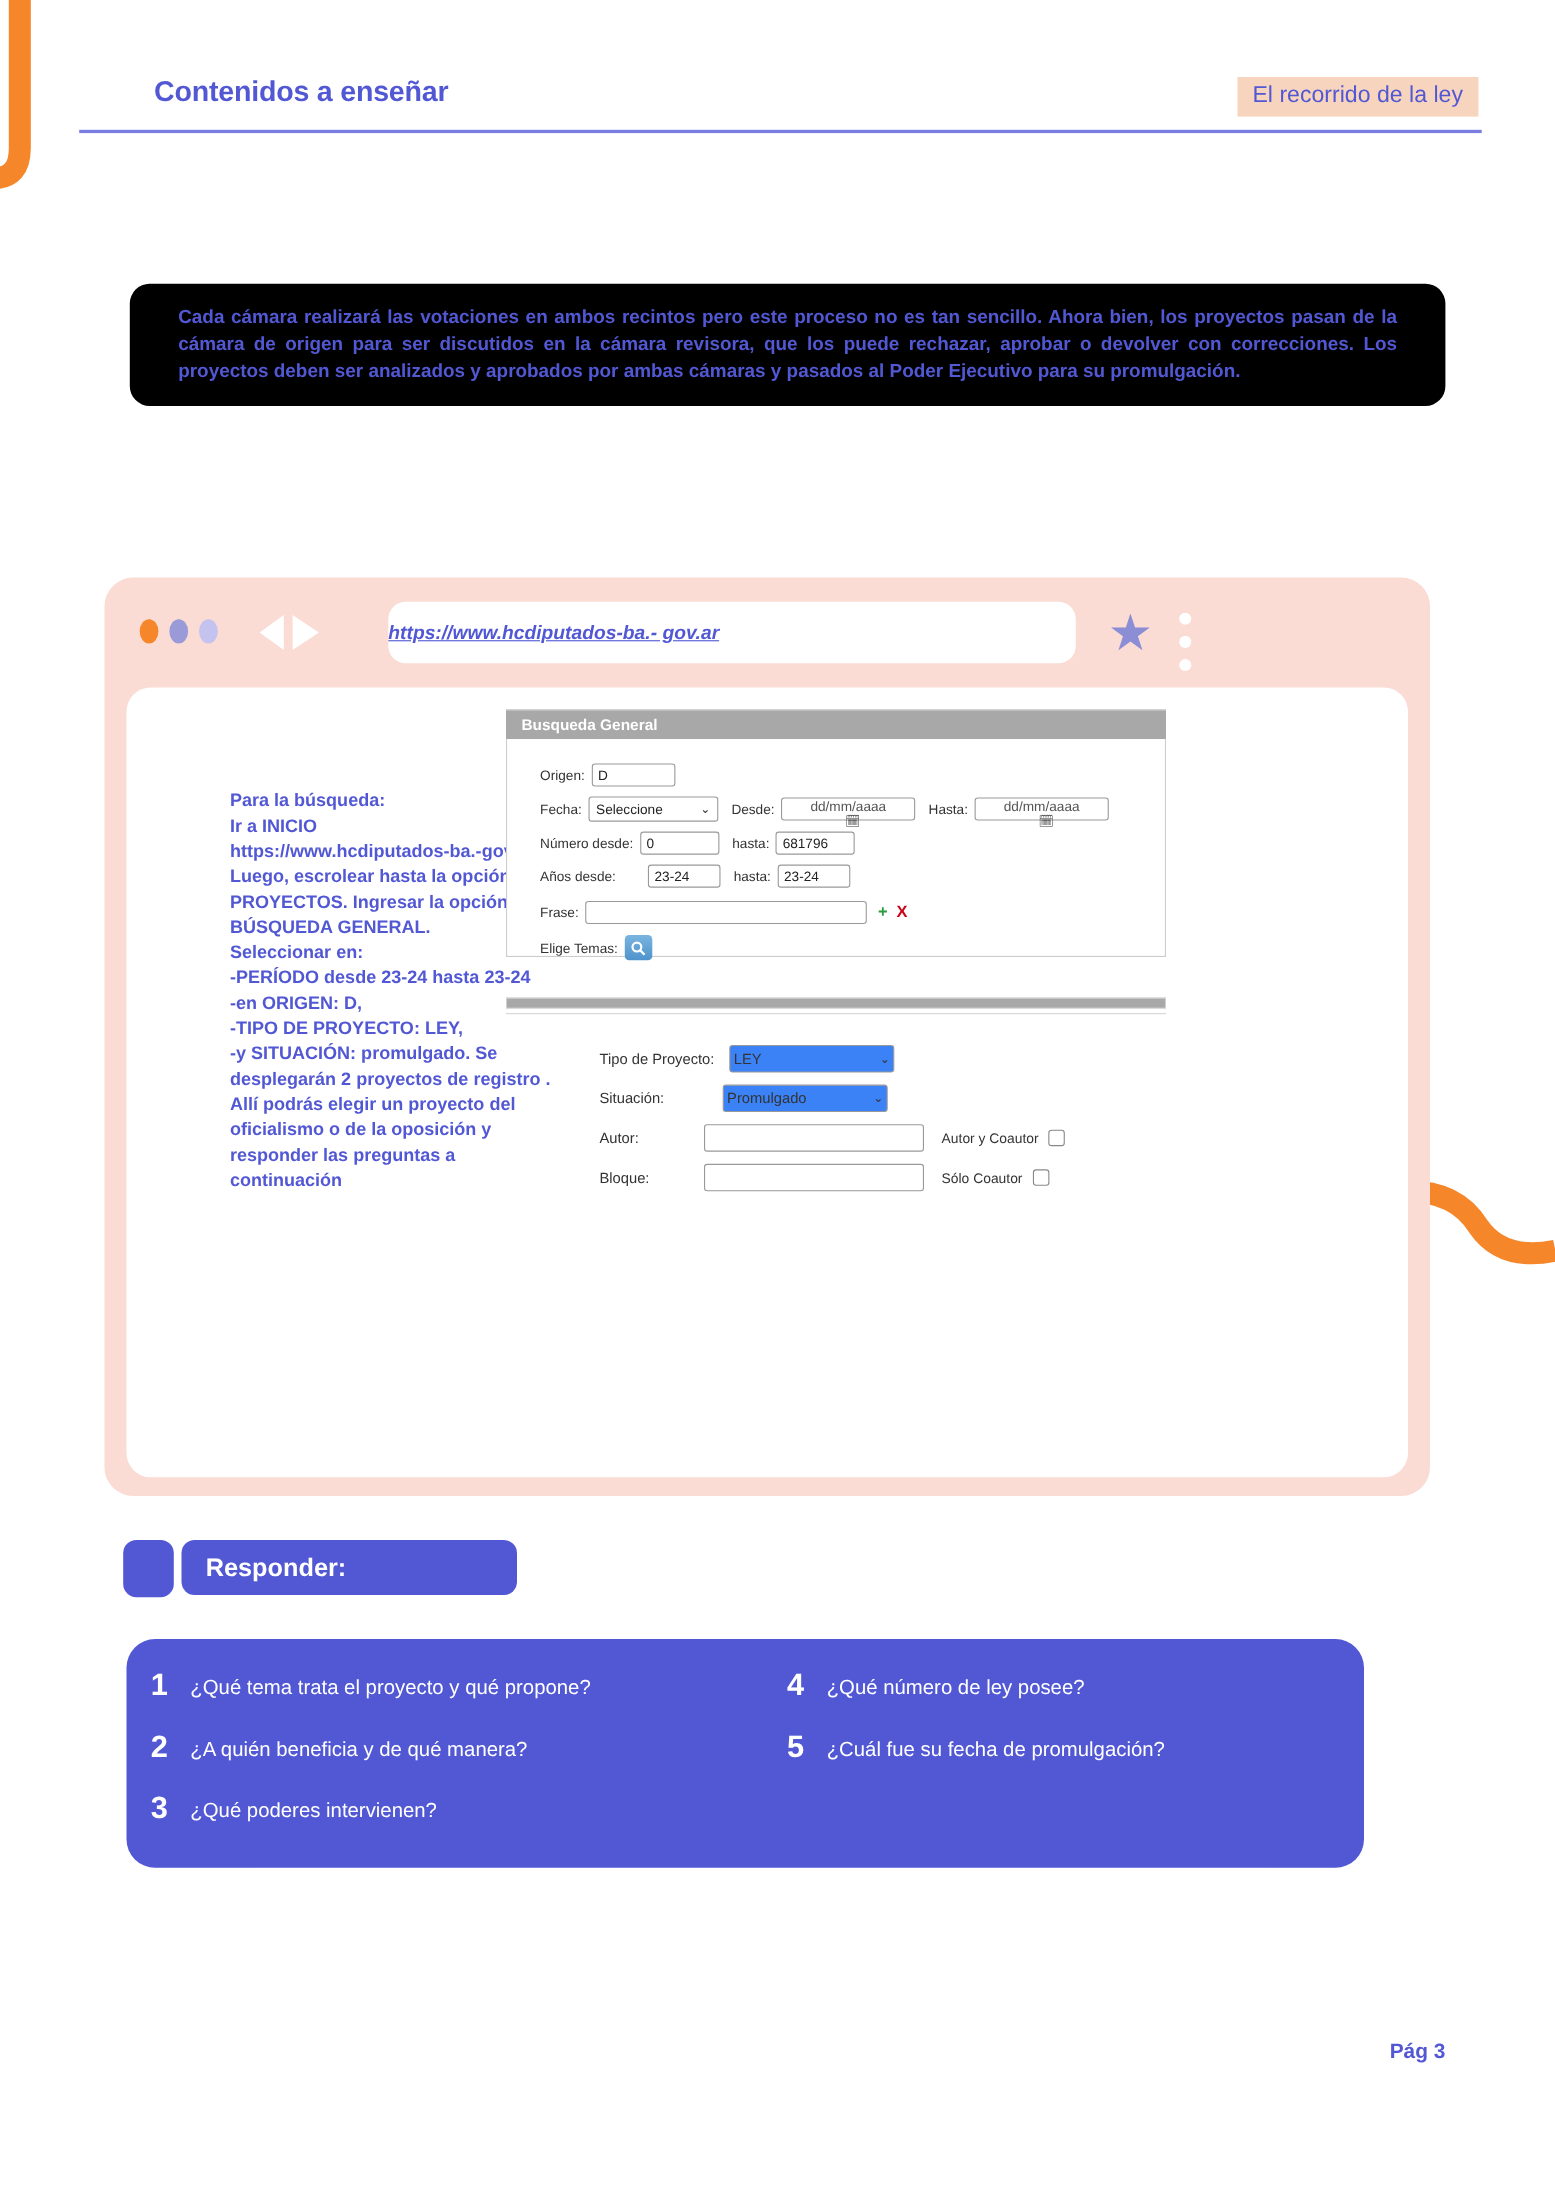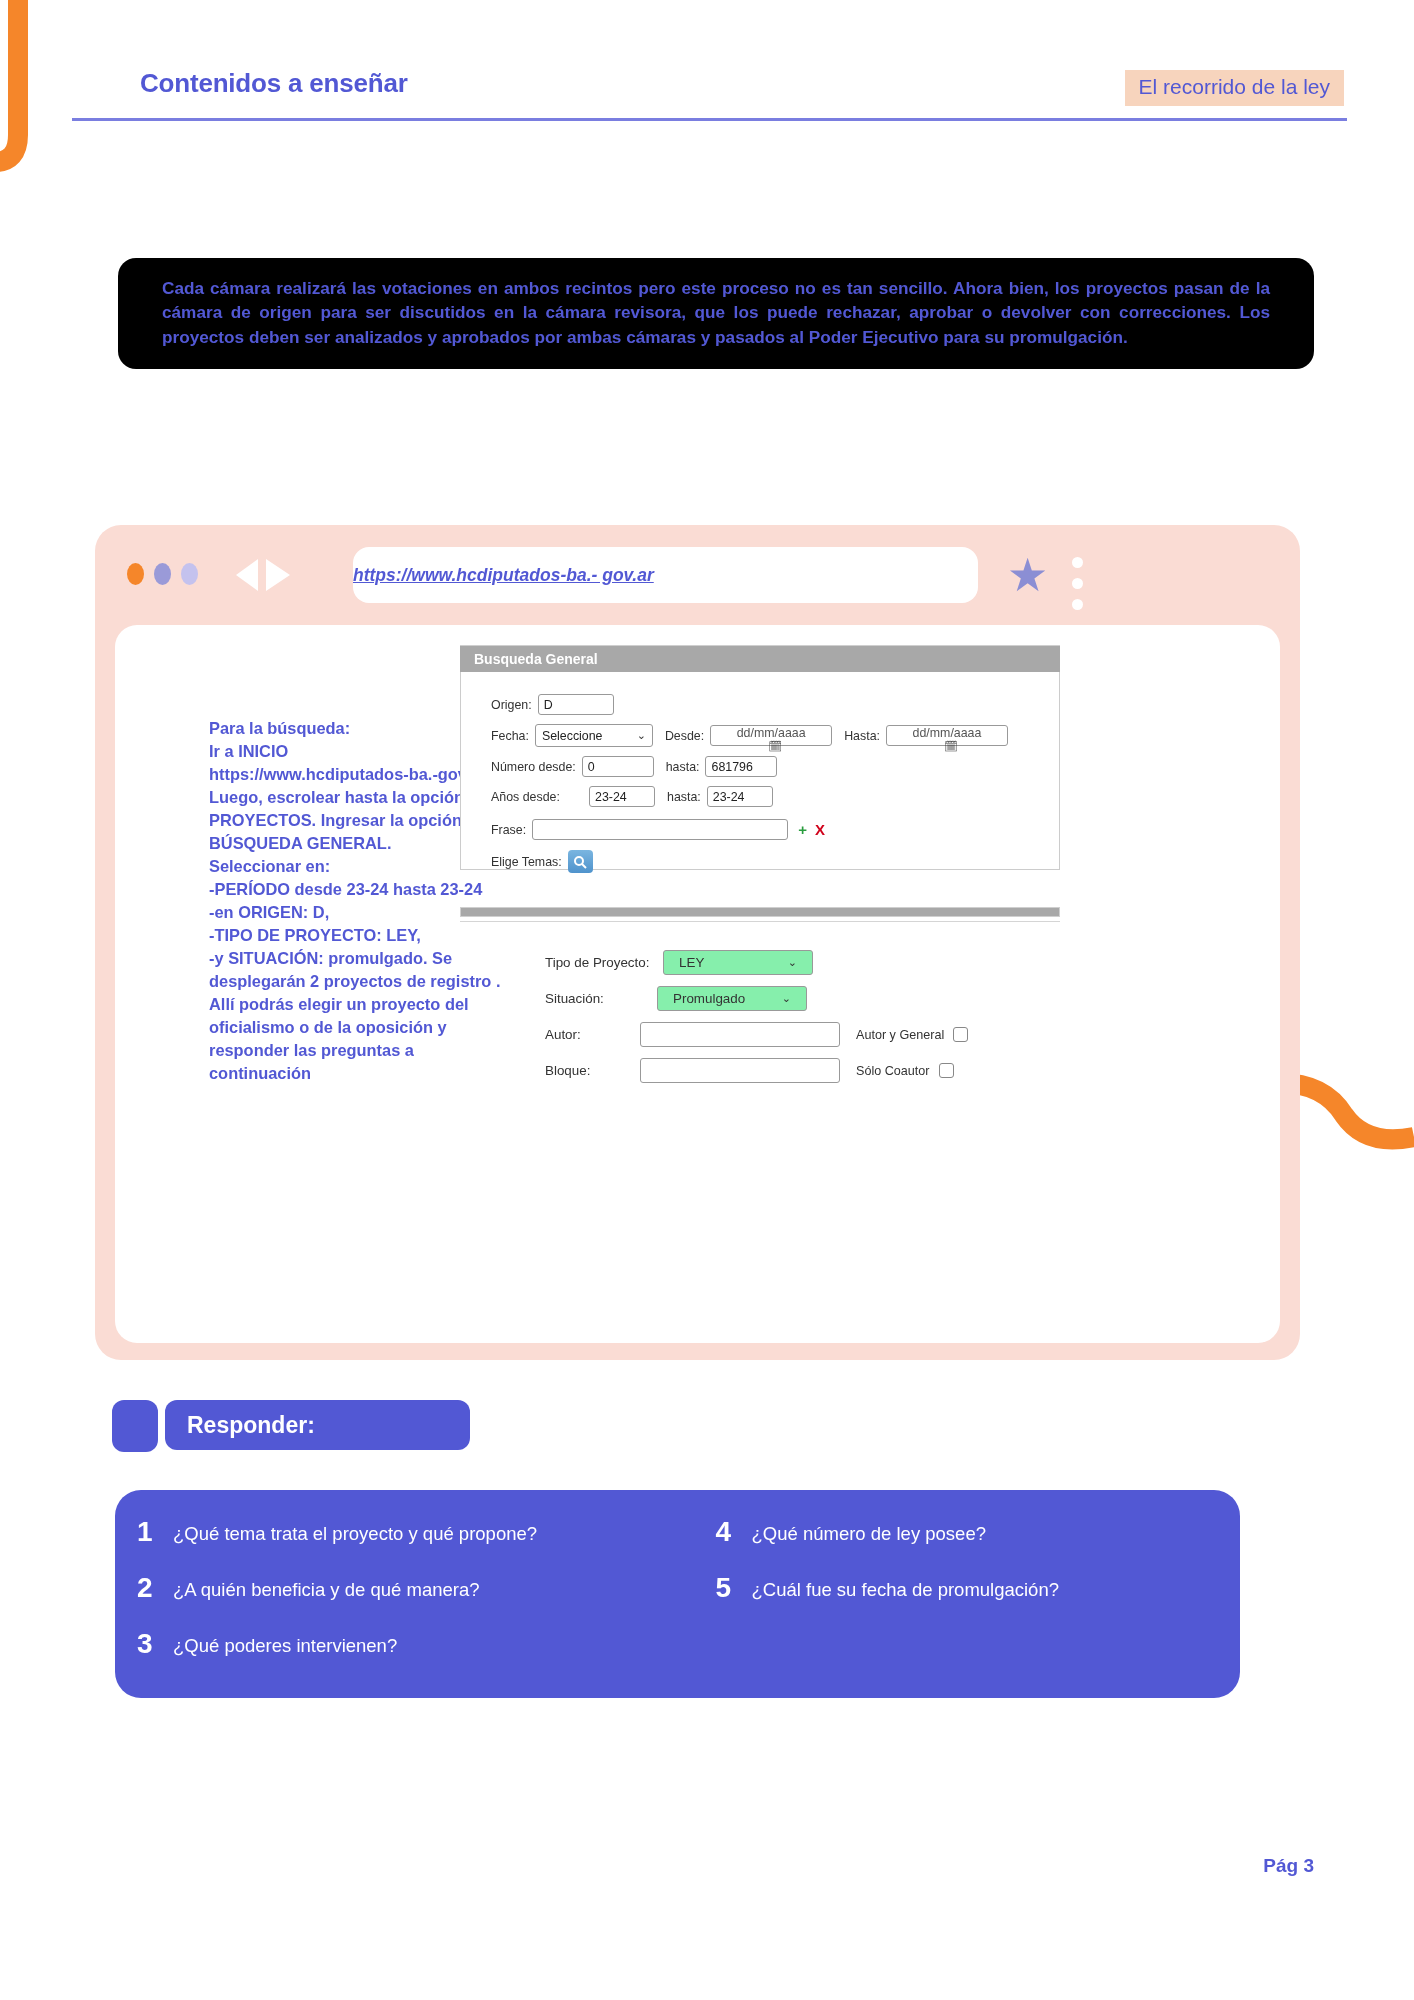--- a/index.html
+++ b/index.html
@@ -261,23 +261,23 @@
     color: #333;
   }
   .f2row { display: flex; align-items: center; margin-bottom: 11px; }
   .f2lbl { width: 118px; white-space: nowrap; }
   .f2lbl.narrow { width: 95px; }
   .sel2 {
     border: 1px solid #999;
     border-radius: 3px;
     height: 25px;
     width: 150px;
-    background: #86efac;
+    background: #3b82f6;
     font-size: 13.4px;
-    padding: 0 15px;
+    padding: 0 3px;
     display: flex; align-items: center; justify-content: space-between;
   }
   .tbox2 {
     border: 1px solid #999;
     border-radius: 3px;
     height: 25px;
     width: 200px;
     background: #fff;
   }
   .ckwrap { display: flex; align-items: center; margin-left: 16px; white-space: nowrap; font-size: 12.6px; }
@@ -498,21 +498,21 @@
         <span class="sel2" style="margin-left:-6px">
           <span>Promulgado</span>
           <span class="chev">⌄</span>
         </span>
       </div>
 
       <div class="f2row">
         <span class="f2lbl narrow">Autor:</span>
         <span class="tbox2"></span>
         <span class="ckwrap">
-          <span>Autor y General</span>
+          <span>Autor y Coautor</span>
           <span class="ckbox"></span>
         </span>
       </div>
 
       <div class="f2row">
         <span class="f2lbl narrow">Bloque:</span>
         <span class="tbox2"></span>
         <span class="ckwrap">
           <span>Sólo Coautor</span>
           <span class="ckbox"></span>

